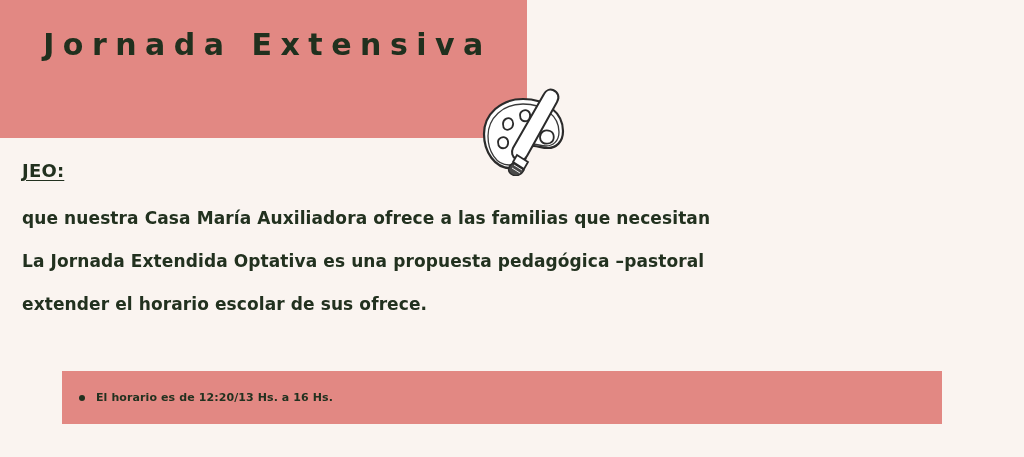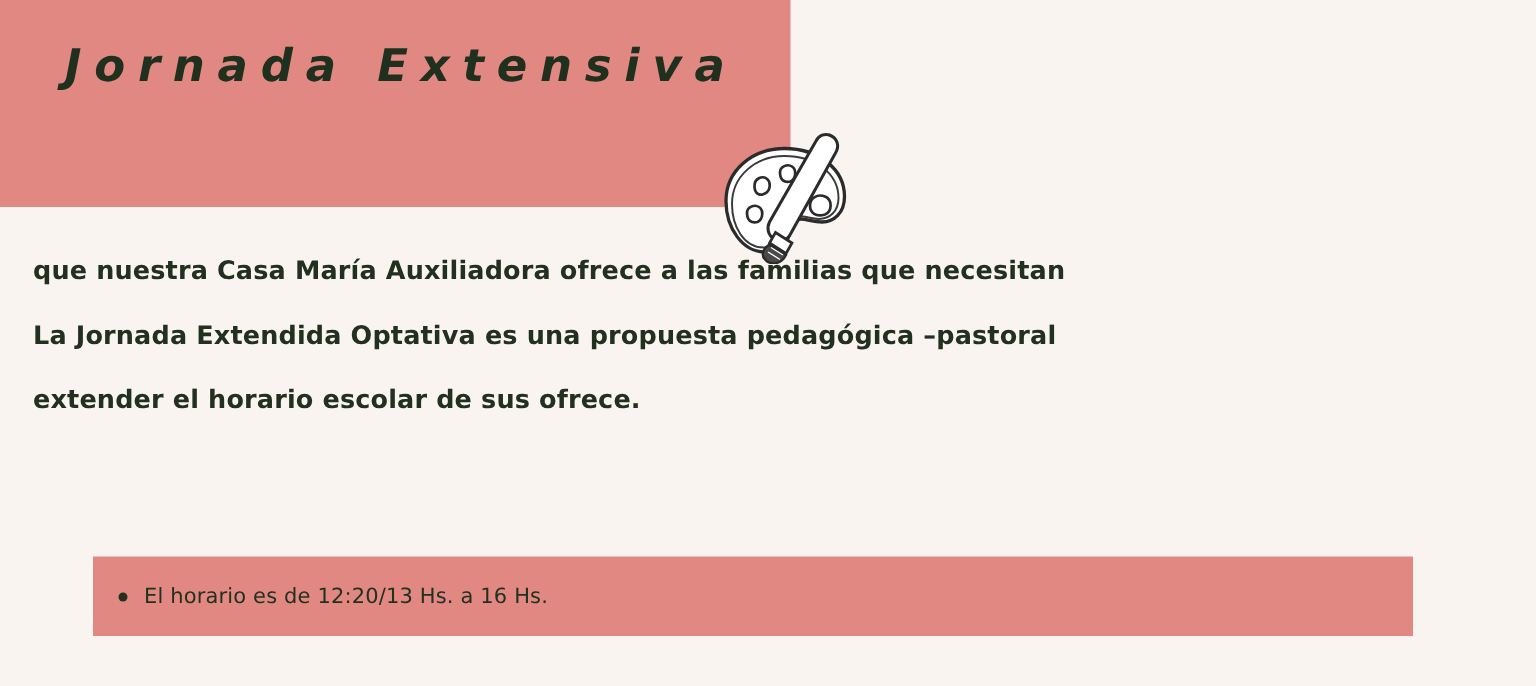--- a/index.html
+++ b/index.html
@@ -40,21 +40,20 @@
   .header-title-line {
     color: #20301e;
     font-family: "DejaVu Sans", sans-serif;
     font-weight: 700;
     font-size: 30px;
     letter-spacing: 8.5px;
     line-height: 42px;
     text-align: left;
     white-space: nowrap;
     text-indent: 8px;
-    font-style: italic;
   }
 
   
   .palette-illustration {
     position: absolute;
     left: 470px;
     top: 84px;
     width: 104px;
     height: 92px;
   }
@@ -107,22 +106,22 @@
     width: 6px;
     height: 6px;
     border-radius: 50%;
     background: #22311f;
     margin-right: 11px;
     flex: none;
   }
   .bullet-text {
     color: #22311f;
     font-family: "DejaVu Sans", sans-serif;
-    font-weight: 400;
-    font-size: 14px;
+    font-weight: 700;
+    font-size: 11px;
     letter-spacing: 0.1px;
     white-space: nowrap;
   }
 </style>
 </head>
 <body>
 
 <div id="page">
 
   <div class="header-banner">
@@ -147,20 +146,23 @@
 
       <path d="M47 71 L58 78 L54 85 L43 78 Z" fill="#ffffff" stroke="#2b2b2b" stroke-width="1.8"></path>
 
       <path d="M43 79 L54 86 C51 92 45 93 41 90 C37 87 38 82 43 79 Z" fill="#4a4a4a" stroke="#2b2b2b" stroke-width="1.5"></path>
       <path d="M44 81 L52 86" stroke="#ffffff" stroke-width="0.9"></path>
       <path d="M42 84 L50 89" stroke="#ffffff" stroke-width="0.9"></path>
     </svg>
   </div>
 
   <div class="body-area">
+    <div>
+      <span class="jeo-label">JEO:</span>
+    </div>
     <div class="paragraph-line">que nuestra Casa María Auxiliadora ofrece a las familias que necesitan</div>
     <div class="paragraph-line">La Jornada Extendida Optativa es una propuesta pedagógica –pastoral</div>
     <div class="paragraph-line">extender el horario escolar de sus ofrece.</div>
   </div>
 
   <div class="highlight-bar">
     <div class="bullet-row">
       <span class="bullet-dot"></span>
       <span class="bullet-text">El horario es de 12:20/13 Hs. a 16 Hs.</span>
     </div>

